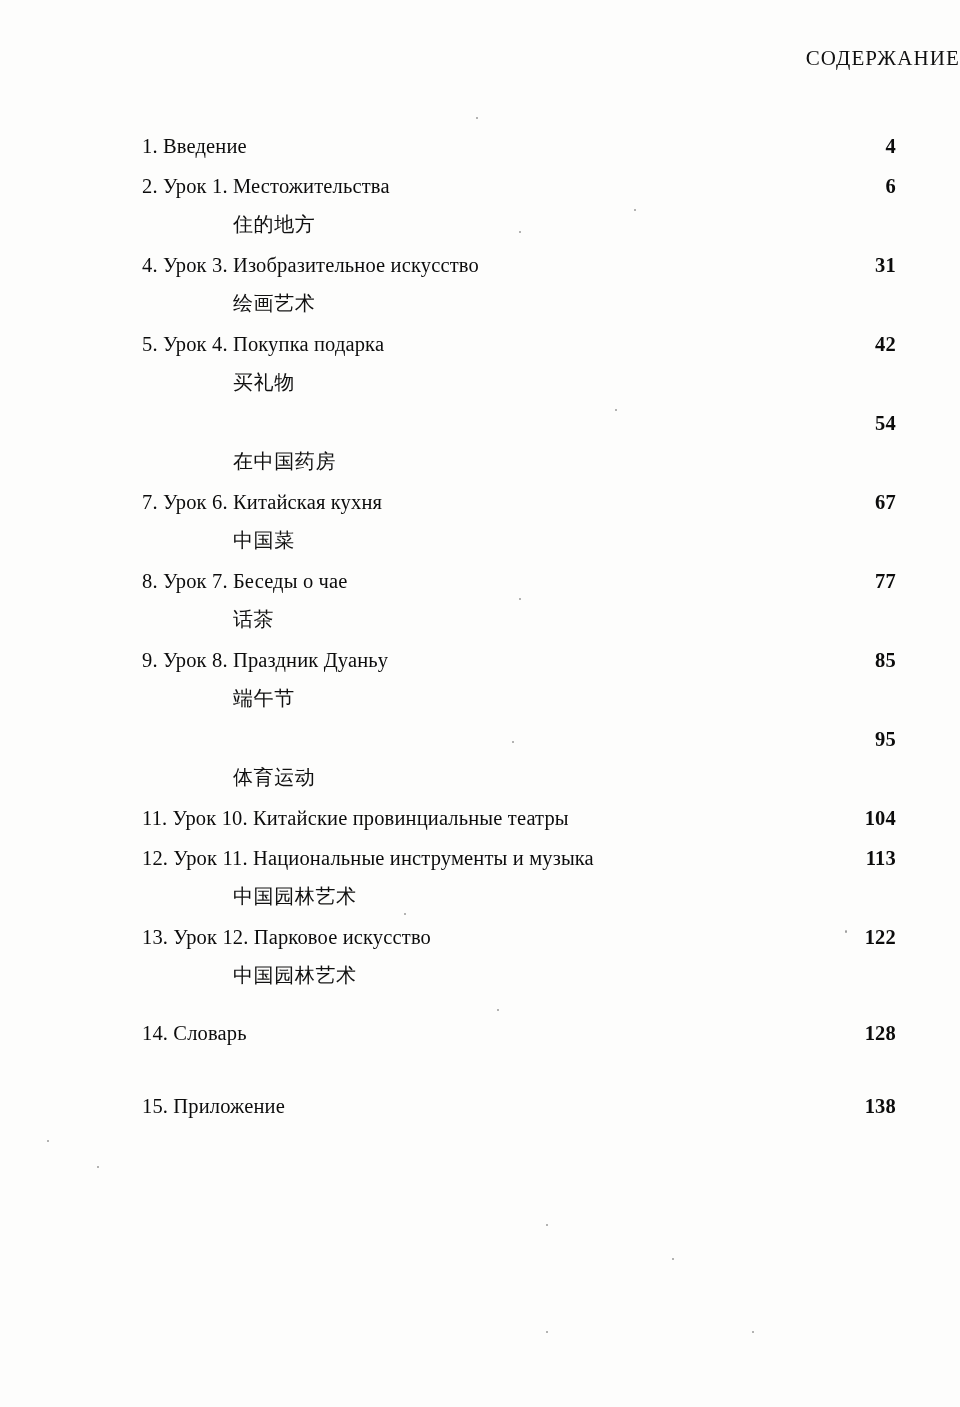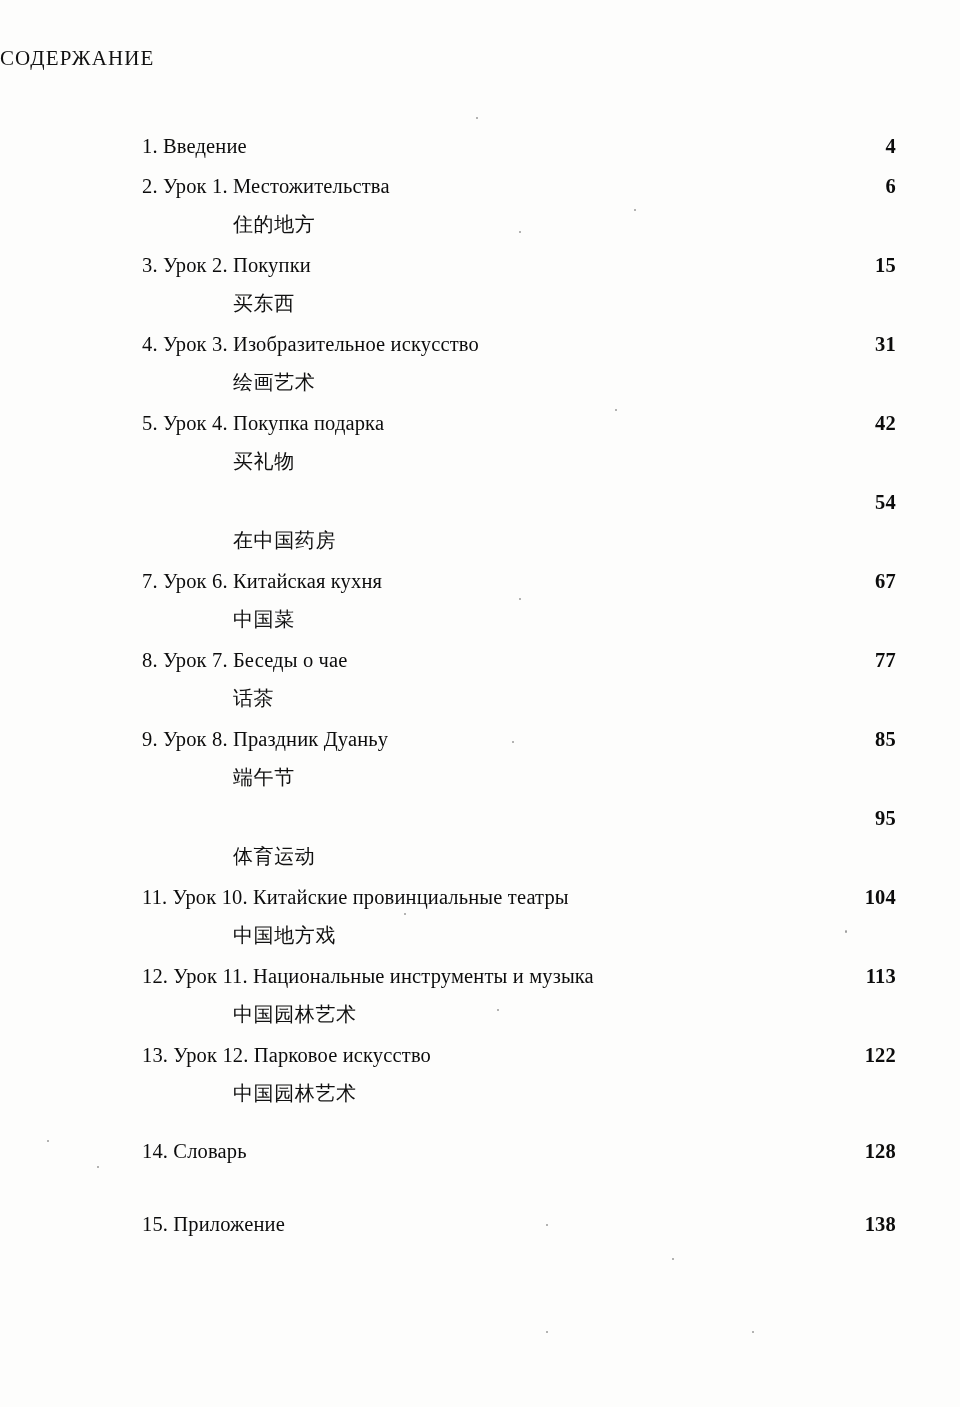--- a/index.html
+++ b/index.html
@@ -22,21 +22,21 @@
     position: absolute;
     inset: 0;
     background: #fdfdfc;
   }
 
   .page-title {
     position: absolute;
     top: 46px;
     left: 0;
     width: 960px;
-    text-align: left;
+    text-align: right;
     font-size: 21px;
     letter-spacing: 1.1px;
     font-weight: 400;
     color: #111111;
   }
 
   .toc {
     position: absolute;
     top: 126px;
     left: 106px;
@@ -115,24 +115,20 @@
 
   <div class="toc" id="toc-list">
       <div class="toc-entry">
         <div class="entry-main"><span class="entry-title">1. Введение</span><span class="entry-page">4</span></div>
       </div>
       <div class="toc-entry">
         <div class="entry-main"><span class="entry-title">2. Урок 1. Местожительства</span><span class="entry-page">6</span></div>
         <div class="entry-sub">住的地方</div>
       </div>
       <div class="toc-entry">
-        <div class="entry-main"><span class="entry-title">3. Урок 2. Покупки</span><span class="entry-page">15</span></div>
-        <div class="entry-sub">买东西</div>
-      </div>
-      <div class="toc-entry">
         <div class="entry-main"><span class="entry-title">4. Урок 3. Изобразительное искусство</span><span class="entry-page">31</span></div>
         <div class="entry-sub">绘画艺术</div>
       </div>
       <div class="toc-entry">
         <div class="entry-main"><span class="entry-title">5. Урок 4. Покупка подарка</span><span class="entry-page">42</span></div>
         <div class="entry-sub">买礼物</div>
       </div>
       <div class="toc-entry">
         <div class="entry-main"><span class="entry-page">54</span></div>
         <div class="entry-sub">在中国药房</div>
@@ -148,21 +144,20 @@
       <div class="toc-entry">
         <div class="entry-main"><span class="entry-title">9. Урок 8. Праздник Дуаньу</span><span class="entry-page">85</span></div>
         <div class="entry-sub">端午节</div>
       </div>
       <div class="toc-entry">
         <div class="entry-main"><span class="entry-page">95</span></div>
         <div class="entry-sub">体育运动</div>
       </div>
       <div class="toc-entry">
         <div class="entry-main"><span class="entry-title">11. Урок 10. Китайские провинциальные театры</span><span class="entry-page">104</span></div>
-        <div class="entry-sub">中国地方戏</div>
       </div>
       <div class="toc-entry">
         <div class="entry-main"><span class="entry-title">12. Урок 11. Национальные инструменты и музыка</span><span class="entry-page">113</span></div>
         <div class="entry-sub">中国园林艺术</div>
       </div>
       <div class="toc-entry">
         <div class="entry-main"><span class="entry-title">13. Урок 12. Парковое искусство</span><span class="entry-page">122</span></div>
         <div class="entry-sub">中国园林艺术</div>
       </div>
       <div class="toc-entry tail first-tail">

